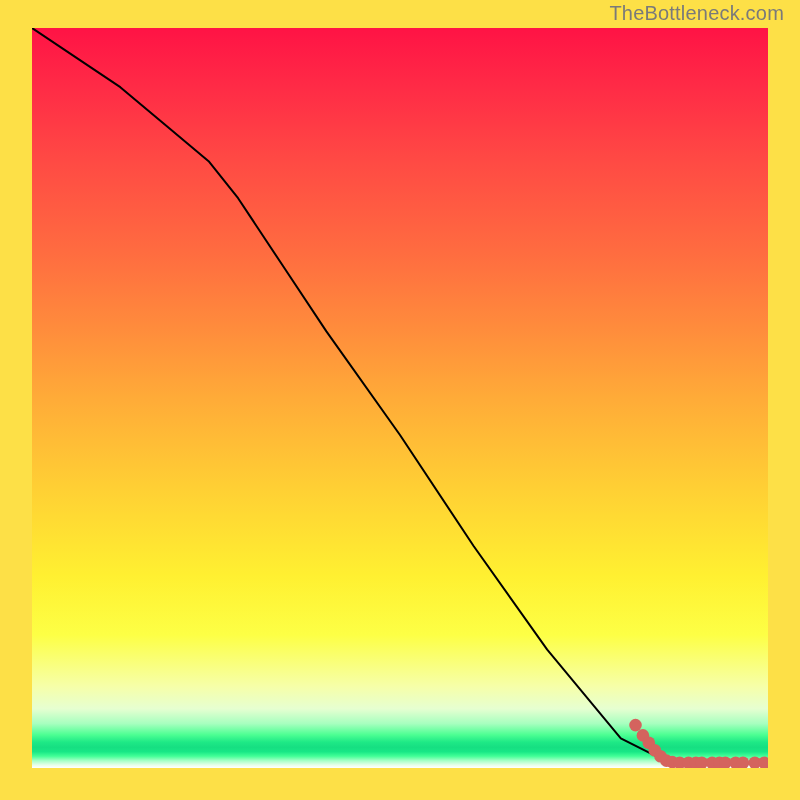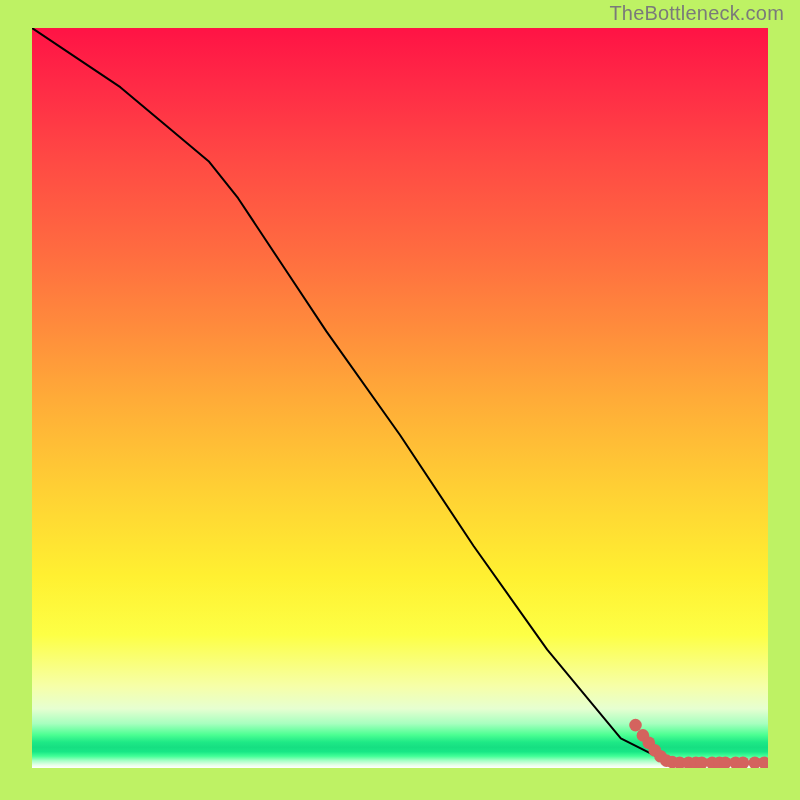--- a/index.html
+++ b/index.html
@@ -8,21 +8,21 @@
     width: 800px;
     height: 800px;
     background: #000;
     overflow: hidden;
     font-family: Arial, Helvetica, sans-serif;
   }
   .stage {
     position: relative;
     width: 800px;
     height: 800px;
-    background: #bef264;
+    background: #fde047;
   }
   .attribution {
     position: absolute;
     top: 2px;
     right: 16px;
     color: #7a7a7a;
     font-size: 20px;
     letter-spacing: 0.2px;
     font-weight: 400;
     user-select: none;

